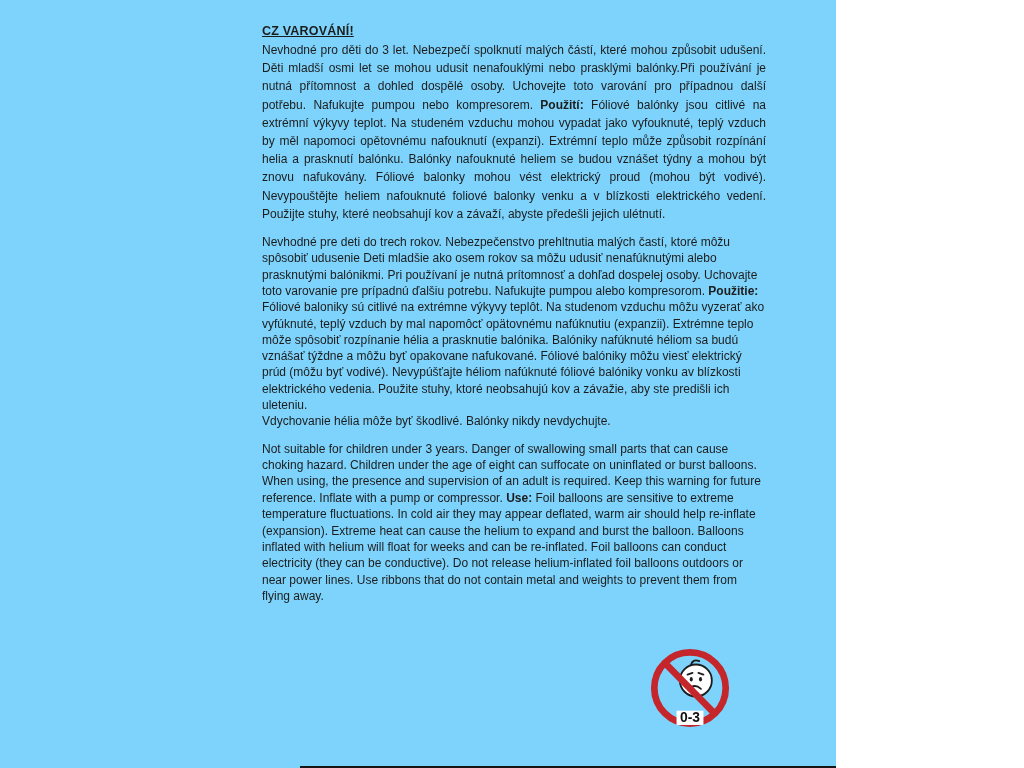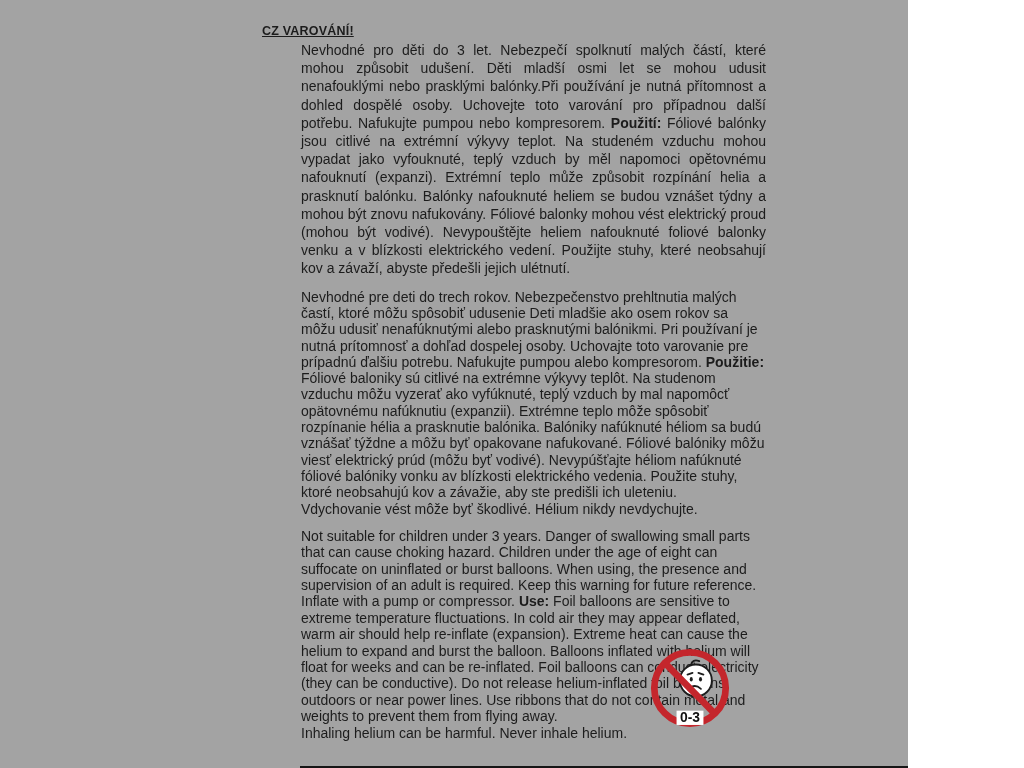--- a/index.html
+++ b/index.html
@@ -4,38 +4,38 @@
 <style>
   * { margin: 0; padding: 0; box-sizing: border-box; }
   html, body {
     width: 1024px; height: 768px;
     background: #ffffff;
     font-family: "Liberation Sans", "DejaVu Sans", sans-serif;
     color: #1c1c1c;
   }
   .page {
     position: relative;
-    width: 908px; height: 768px;
-    background: #a3a3a3;
+    width: 836px; height: 768px;
+    background: #7dd3fc;
     overflow: hidden;
   }
   .content {
     position: absolute;
     left: 262px; top: 24px;
     width: 504px;
   }
   .section { margin-bottom: 11px; }
   .heading {
     font-size: 12.5px;
     font-weight: 700;
     text-decoration: underline;
     margin-bottom: 3px;
     letter-spacing: 0.2px;
   }
-  .body-text { font-size: 14px; margin-left: 39px; }
+  .body-text { font-size: 12px; }
   .sec-cz .body-text { line-height: 18.2px; text-align: justify; }
   .sec-sk .body-text { line-height: 16.3px; text-align: left; }
   .sec-en .body-text { line-height: 16.4px; text-align: left; }
   .body-text strong { font-weight: 700; }
   .final-line { margin-top: 0; }
   .prohibition-wrap {
     position: absolute;
     left: 648px; top: 646px;
     width: 84px; height: 84px;
   }
@@ -54,26 +54,25 @@
 
   <div class="content">
 
     <div class="section sec-cz">
       <div class="heading">CZ VAROVÁNÍ!</div>
       <p class="body-text"><span>Nevhodné pro děti do 3 let. Nebezpečí spolknutí malých částí, které mohou způsobit udušení. Děti mladší osmi let se mohou udusit nenafouklými nebo prasklými balónky.Při používání je nutná přítomnost a dohled dospělé osoby. Uchovejte toto varování pro případnou další potřebu. Nafukujte pumpou nebo kompresorem. </span><strong>Použití:</strong><span> Fóliové balónky jsou citlivé na extrémní výkyvy teplot. Na studeném vzduchu mohou vypadat jako vyfouknuté, teplý vzduch by měl napomoci opětovnému nafouknutí (expanzi). Extrémní teplo může způsobit rozpínání helia a prasknutí balónku. Balónky nafouknuté heliem se budou vznášet týdny a mohou být znovu nafukovány. Fóliové balonky mohou vést elektrický proud (mohou být vodivé). Nevypouštějte heliem nafouknuté foliové balonky venku a v blízkosti elektrického vedení. Použijte stuhy, které neobsahují kov a závaží, abyste předešli jejich ulétnutí.</span></p>
     </div>
 
     <div class="section sec-sk">
       <p class="body-text"><span>Nevhodné pre deti do trech rokov. Nebezpečenstvo prehltnutia malých častí, ktoré môžu spôsobiť udusenie Deti mladšie ako osem rokov sa môžu udusiť nenafúknutými alebo prasknutými balónikmi. Pri používaní je nutná prítomnosť a dohľad dospelej osoby. Uchovajte toto varovanie pre prípadnú ďalšiu potrebu. Nafukujte pumpou alebo kompresorom. </span><strong>Použitie:</strong><span> Fóliové baloniky sú citlivé na extrémne výkyvy teplôt. Na studenom vzduchu môžu vyzerať ako vyfúknuté, teplý vzduch by mal napomôcť opätovnému nafúknutiu (expanzii). Extrémne teplo môže spôsobiť rozpínanie hélia a prasknutie balónika. Balóniky nafúknuté héliom sa budú vznášať týždne a môžu byť opakovane nafukované. Fóliové balóniky môžu viesť elektrický prúd (môžu byť vodivé). Nevypúšťajte héliom nafúknuté fóliové balóniky vonku av blízkosti elektrického vedenia. Použite stuhy, ktoré neobsahujú kov a závažie, aby ste predišli ich uleteniu.</span></p>
-      <p class="body-text final-line">Vdychovanie vést môže byť škodlivé. Hélium nikdy nevdychujte.</p>
+      <p class="body-text final-line">Vdychovanie hélia môže byť škodlivé. Balónky nikdy nevdychujte.</p>
     </div>
 
     <div class="section sec-en">
       <p class="body-text"><span>Not suitable for children under 3 years. Danger of swallowing small parts that can cause choking hazard. Children under the age of eight can suffocate on uninflated or burst balloons. When using, the presence and supervision of an adult is required. Keep this warning for future reference. Inflate with a pump or compressor. </span><strong>Use:</strong><span> Foil balloons are sensitive to extreme temperature fluctuations. In cold air they may appear deflated, warm air should help re-inflate (expansion). Extreme heat can cause the helium to expand and burst the balloon. Balloons inflated with helium will float for weeks and can be re-inflated. Foil balloons can conduct electricity (they can be conductive). Do not release helium-inflated foil balloons outdoors or near power lines. Use ribbons that do not contain metal and weights to prevent them from flying away.</span></p>
-      <p class="body-text final-line">Inhaling helium can be harmful. Never inhale helium.</p>
     </div>
 
   </div>
 
   <div class="prohibition-wrap">
     <svg viewBox="0 0 100 100" xmlns="http://www.w3.org/2000/svg">
 
       <g fill="none" stroke-linecap="round" stroke-width="2.2" stroke="#1d1d1d">
         <circle cx="57" cy="41" r="19" fill="#ffffff"></circle>
         <path d="M51 23 q2 -8 10 -5"></path>

